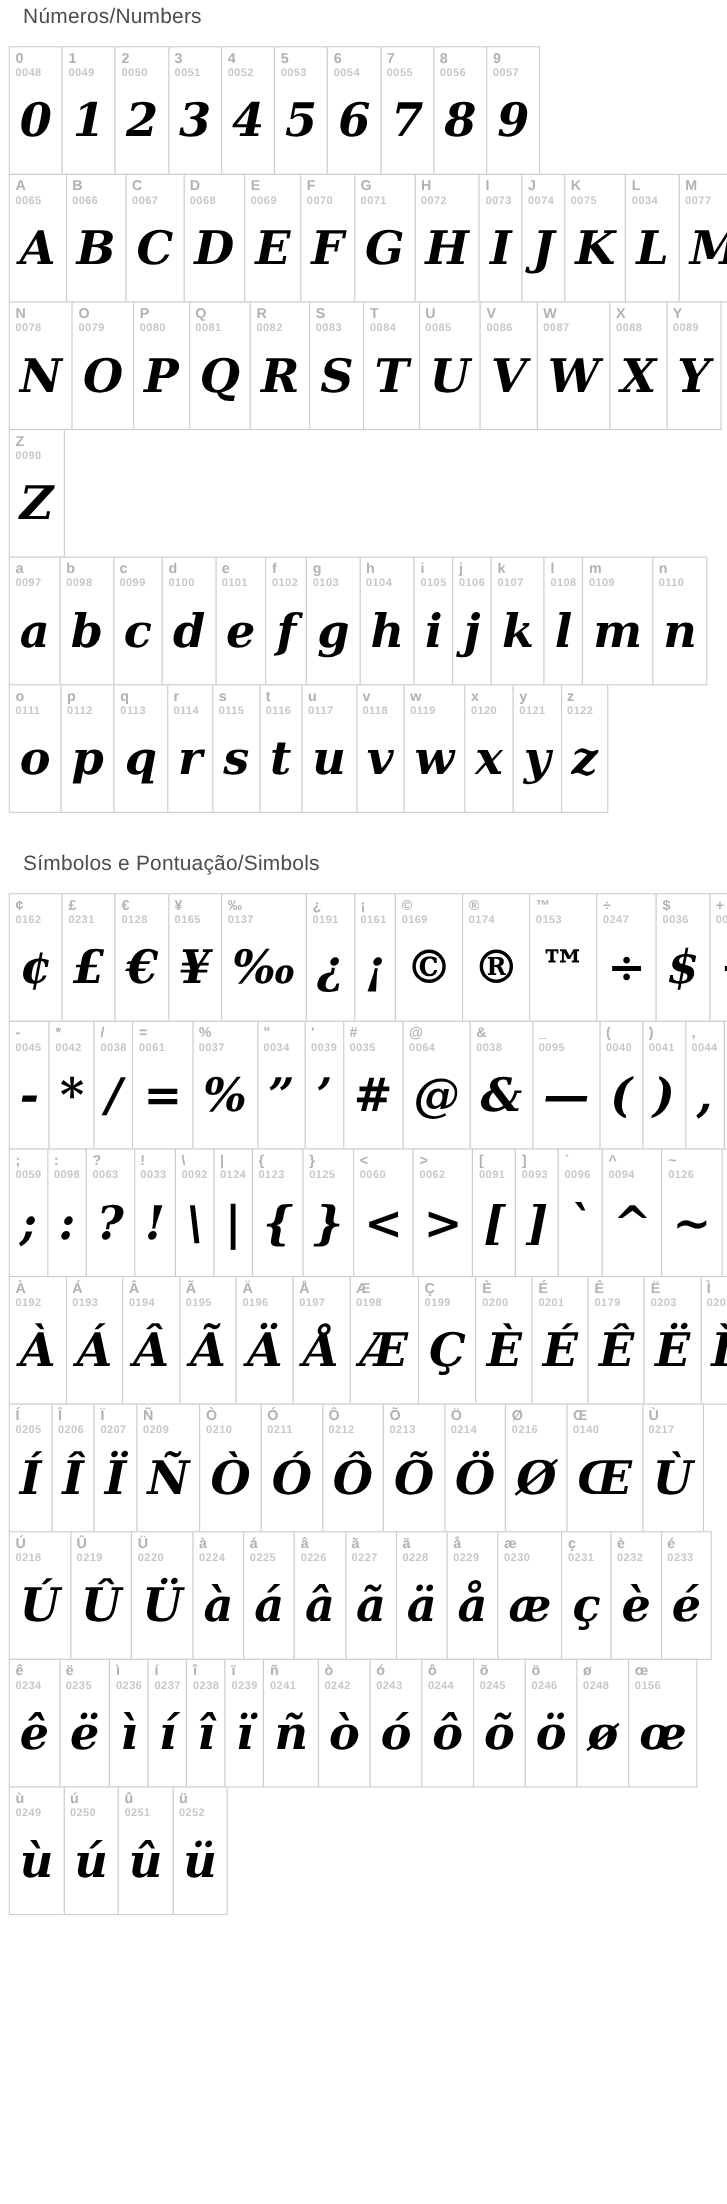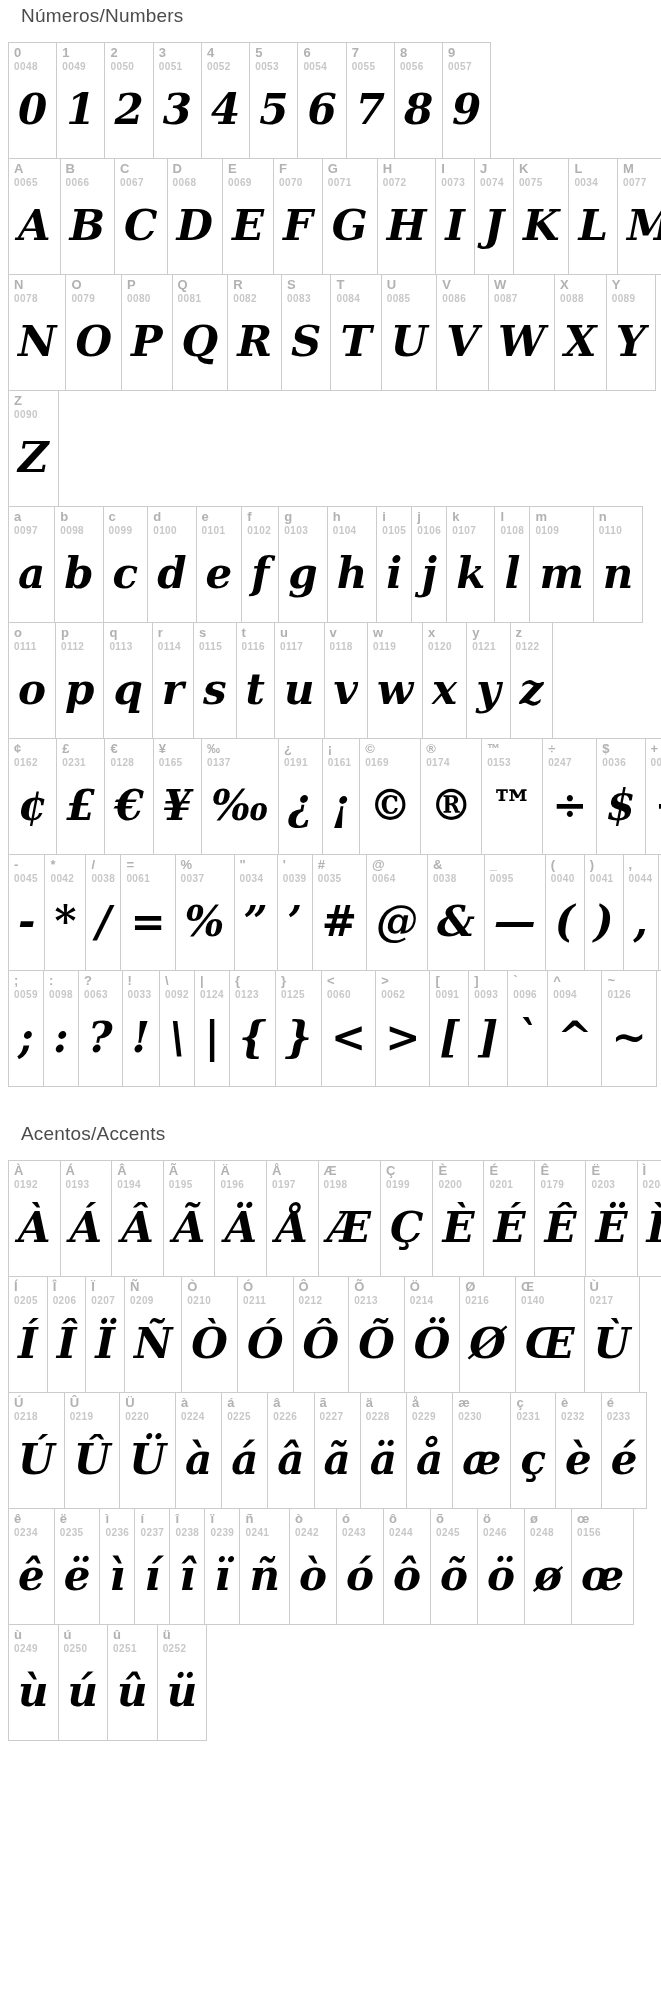--- a/index.html
+++ b/index.html
@@ -472,20 +472,21 @@
         <div class="cell">
           <div class="meta">
             <div class="char">z</div>
             <div class="code">0122</div>
           </div>
           <div class="glyph">z</div>
         </div>
       </div>
     </div>
     <div class="section">
+      <h2 class="section-title">Símbolos e Pontuação/Simbols</h2>
       <div class="row">
         <div class="cell">
           <div class="meta">
             <div class="char">¢</div>
             <div class="code">0162</div>
           </div>
           <div class="glyph">¢</div>
         </div>
         <div class="cell">
           <div class="meta">
@@ -778,21 +779,20 @@
         <div class="cell">
           <div class="meta">
             <div class="char">~</div>
             <div class="code">0126</div>
           </div>
           <div class="glyph">~</div>
         </div>
       </div>
     </div>
     <div class="section">
-      <h2 class="section-title">Acentos/Accents</h2>
       <div class="row">
         <div class="cell">
           <div class="meta">
             <div class="char">À</div>
             <div class="code">0192</div>
           </div>
           <div class="glyph">À</div>
         </div>
         <div class="cell">
           <div class="meta">

